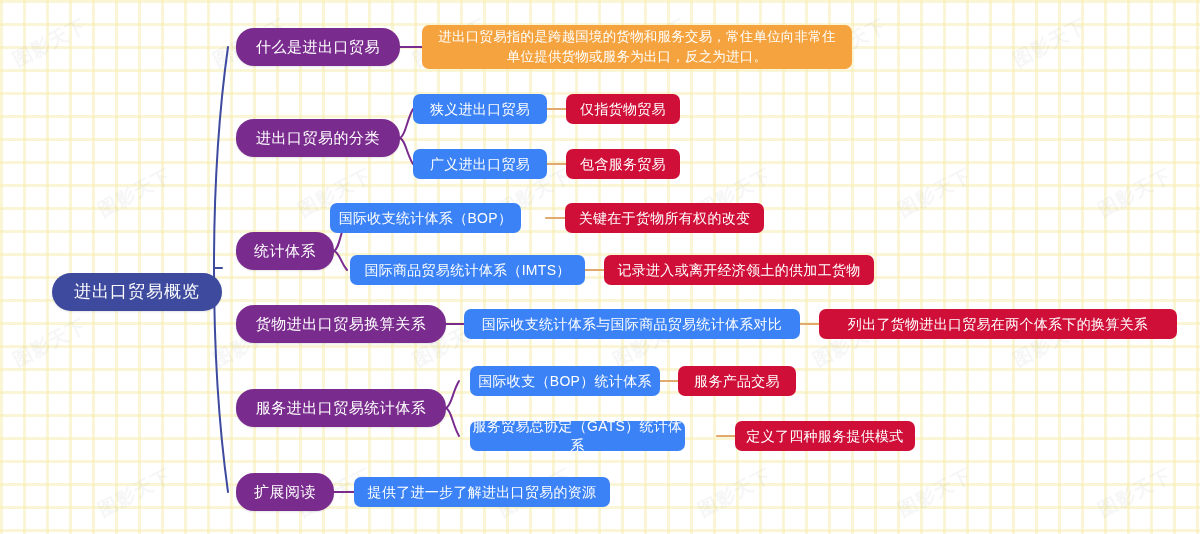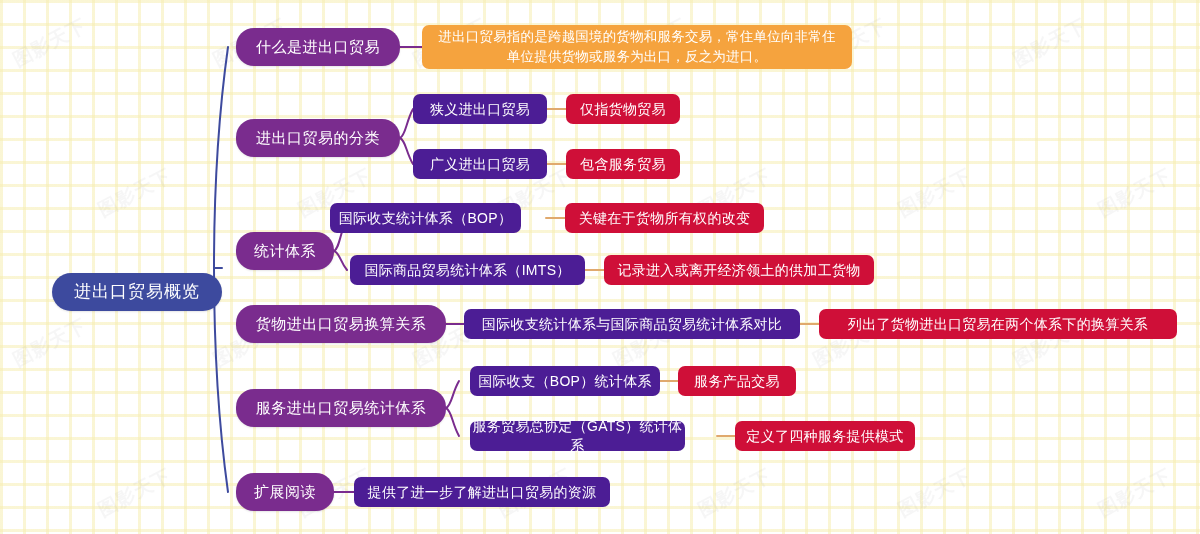--- a/index.html
+++ b/index.html
@@ -60,21 +60,21 @@
   .n-l1{
     background:#7a2c8e;
     border-radius:18px;
     font-size:15px;
     letter-spacing:0.5px;
     box-shadow:0 1px 2px rgba(0,0,0,0.10);
   }
 
   
   .n-l2{
-    background:#4c1d95;
+    background:#3b82f6;
     border-radius:7px;
     font-size:14px;
     font-weight:normal;
     letter-spacing:0.3px;
   }
 
   
   .n-desc{
     background:#f5a33e;
     border-radius:7px;

